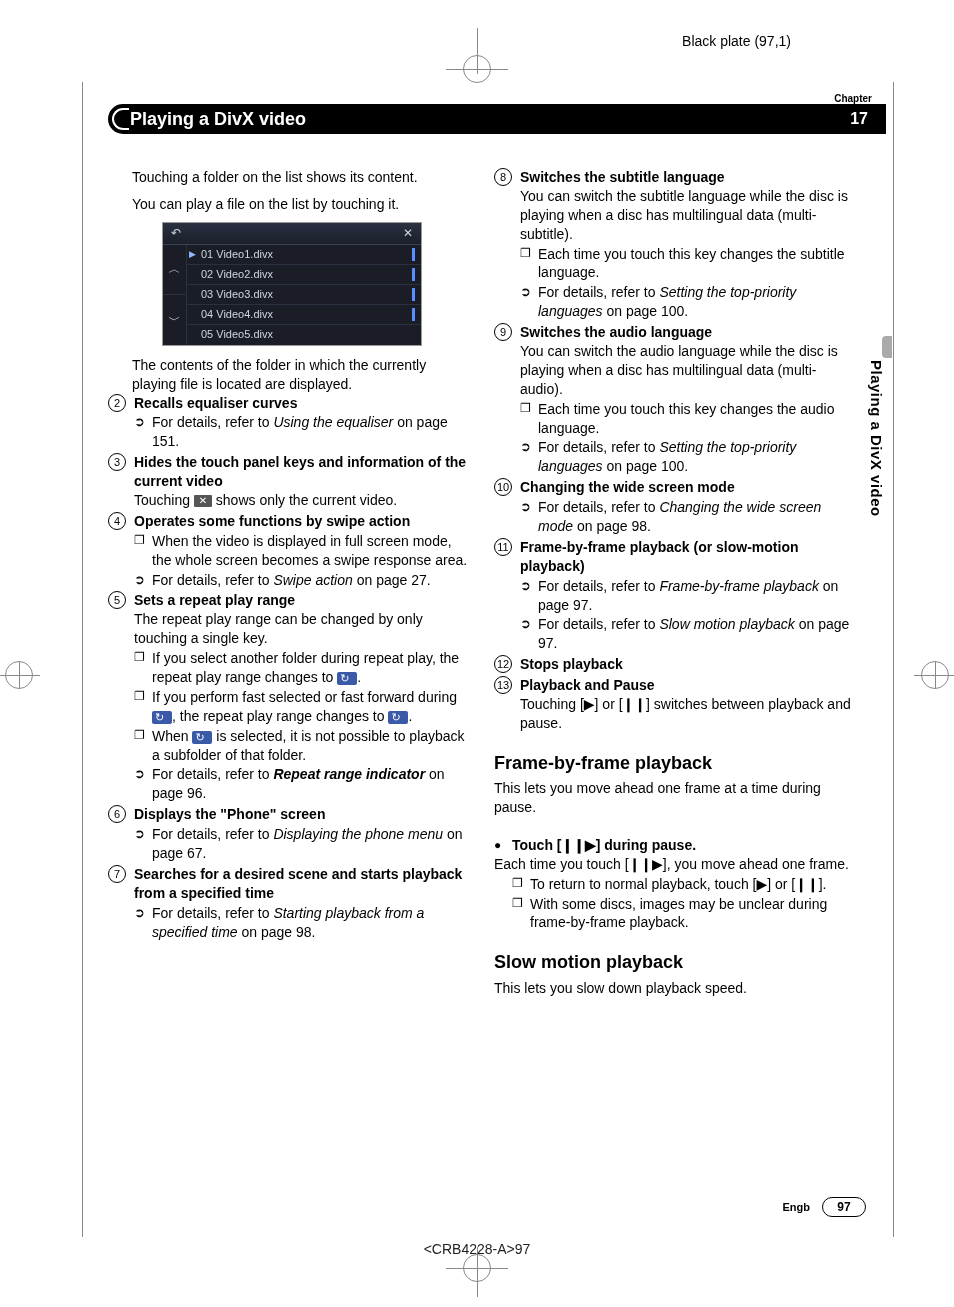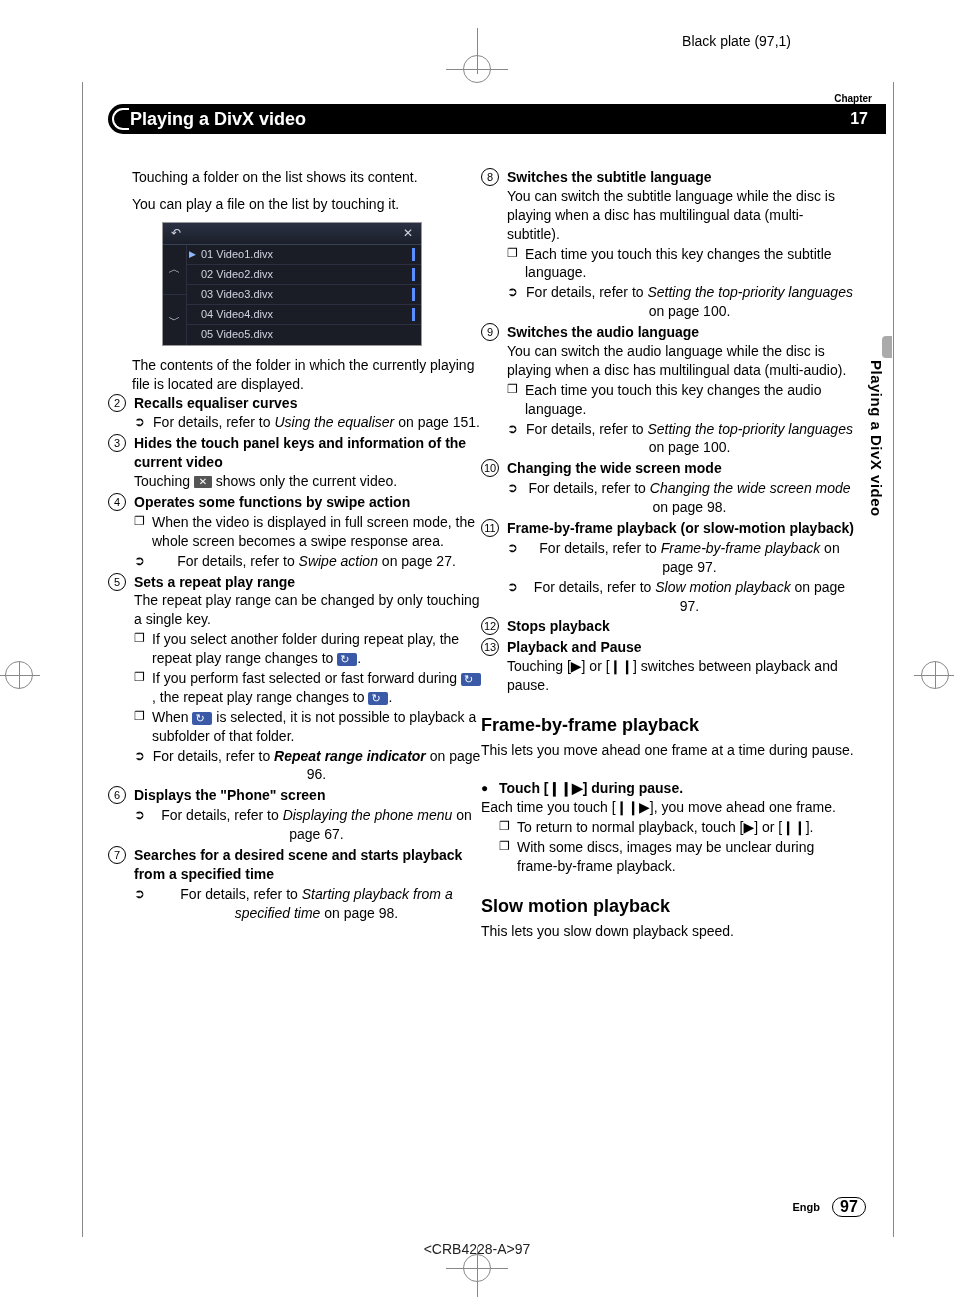--- a/index.html
+++ b/index.html
@@ -34,21 +34,21 @@
   .hdr-bar .title { color:#fff; font-weight:bold; font-size:18px; padding-left:22px; }
   .hdr-bar .num { position:absolute; right:18px; color:#fff; font-weight:bold; font-size:16px; }
   .hdr-bar::before { content:""; position:absolute; left:4px; top:4px; bottom:4px; width:15px; border:2px solid #fff; border-right:none; border-radius:14px 0 0 14px; }
 
   
   .side-tab { position:absolute; top:336px; right:68px; width:22px; height:234px; }
   .side-tab .bar { position:absolute; top:0; right:-6px; width:10px; height:22px; background:#aaa; border-radius:4px 0 0 4px; }
   .side-tab .txt { position:absolute; top:24px; right:0; width:22px; height:210px; writing-mode:vertical-rl; font-weight:bold; font-size:15px; letter-spacing:0.5px; text-align:left; }
 
   
-  .content { position:absolute; top:168px; left:108px; right:100px; bottom:130px; display:flex; }
+  .content { position:absolute; top:168px; left:108px; right:100px; bottom:130px; display:flex; gap:26px; }
   .col { flex:1; }
   p, li { font-size:14px; }
   .intro { margin:0 0 8px 24px; }
 
   
   .shot { margin:4px 0 10px 54px; width:260px; border:1px solid #999; background:#1a1d26; }
   .shot .top { height:22px; background:linear-gradient(#2a3142,#1b1f2a); border-bottom:1px solid #3a4255; display:flex; align-items:center; justify-content:space-between; padding:0 8px; color:#cfd4df; font-size:12px; }
   .shot .body { display:flex; }
   .shot .navcol { width:24px; display:flex; flex-direction:column; }
   .shot .navcol div { flex:1; display:flex; align-items:center; justify-content:center; color:#cfd4df; font-size:12px; border-right:1px solid #2b3040; }
@@ -58,40 +58,40 @@
   .shot .row:last-child { border-bottom:none; }
   .shot .row.sel::before { content:"▶"; position:absolute; left:2px; font-size:9px; color:#8fb7ff; }
   .shot .row .bar { position:absolute; right:6px; top:3px; bottom:3px; width:3px; background:#5a8dff; }
 
   
   .nlist { margin:0; padding:0; list-style:none; }
   .nlist > li { position:relative; padding-left:26px; margin-bottom:2px; }
   .nlist > li > .n { position:absolute; left:0; top:0; width:18px; height:18px; border:1px solid #000; border-radius:50%; font-size:11px; line-height:16px; text-align:center; }
   .nlist > li > .h { font-weight:bold; }
   .nlist > li > .body { }
-  .refs { margin:0; padding:0; list-style:none;text-align:center; }
+  .refs { margin:0; padding:0; list-style:none; }
   .refs > li { position:relative; padding-left:18px; margin-top:1px; }
   .refs > li::before { content:"➲"; position:absolute; left:0; top:0; font-size:13px; }
   .notes { margin:0; padding:0; list-style:none; }
   .notes > li { position:relative; padding-left:18px; margin-top:1px; }
   .notes > li::before { content:"❐"; position:absolute; left:0; top:0; font-size:12px; }
   em.ital { font-style:italic; }
   strong.bi { font-weight:bold; font-style:italic; }
   .icon-x { display:inline-block; width:18px; height:12px; background:#555; color:#fff; font-size:10px; text-align:center; line-height:12px; vertical-align:middle; border-radius:1px;}
   .icon-loop { display:inline-block; width:20px; height:13px; background:#3a5aa8; border-radius:2px; vertical-align:middle; position:relative; }
   .icon-loop::after { content:"↻"; position:absolute; left:3px; top:-1px; color:#fff; font-size:11px; }
 
   h2.sec { font-size:18px; font-weight:bold; margin:18px 0 4px 0; }
   .blt { position:relative; padding-left:18px; font-weight:bold; margin-top:19px; }
   .blt::before { content:"●"; position:absolute; left:0; top:1px; font-size:12px; }
 
   
   .foot { position:absolute; bottom:90px; right:88px; display:flex; align-items:center; gap:12px; }
   .foot .lang { font-size:11px; font-weight:bold; }
-  .foot .pg { width:34px; height:20px; border:1.5px solid #000; border-radius:11px; display:flex; align-items:center; justify-content:center; font-size:16px; font-weight:bold; }
+  .foot .pg { width:44px; height:20px; border:1.5px solid #000; border-radius:11px; display:flex; align-items:center; justify-content:center; font-size:12px; font-weight:bold; }
   .doc-id { position:absolute; bottom:48px; left:50%; transform:translateX(-50%); font-size:14px; color:#222; }
 </style>
 </head>
 <body>
 <div class="page">
 
 <div class="plate">Black plate (97,1)</div>
 
 <div class="crop-top">
       <div class="vline"></div>

